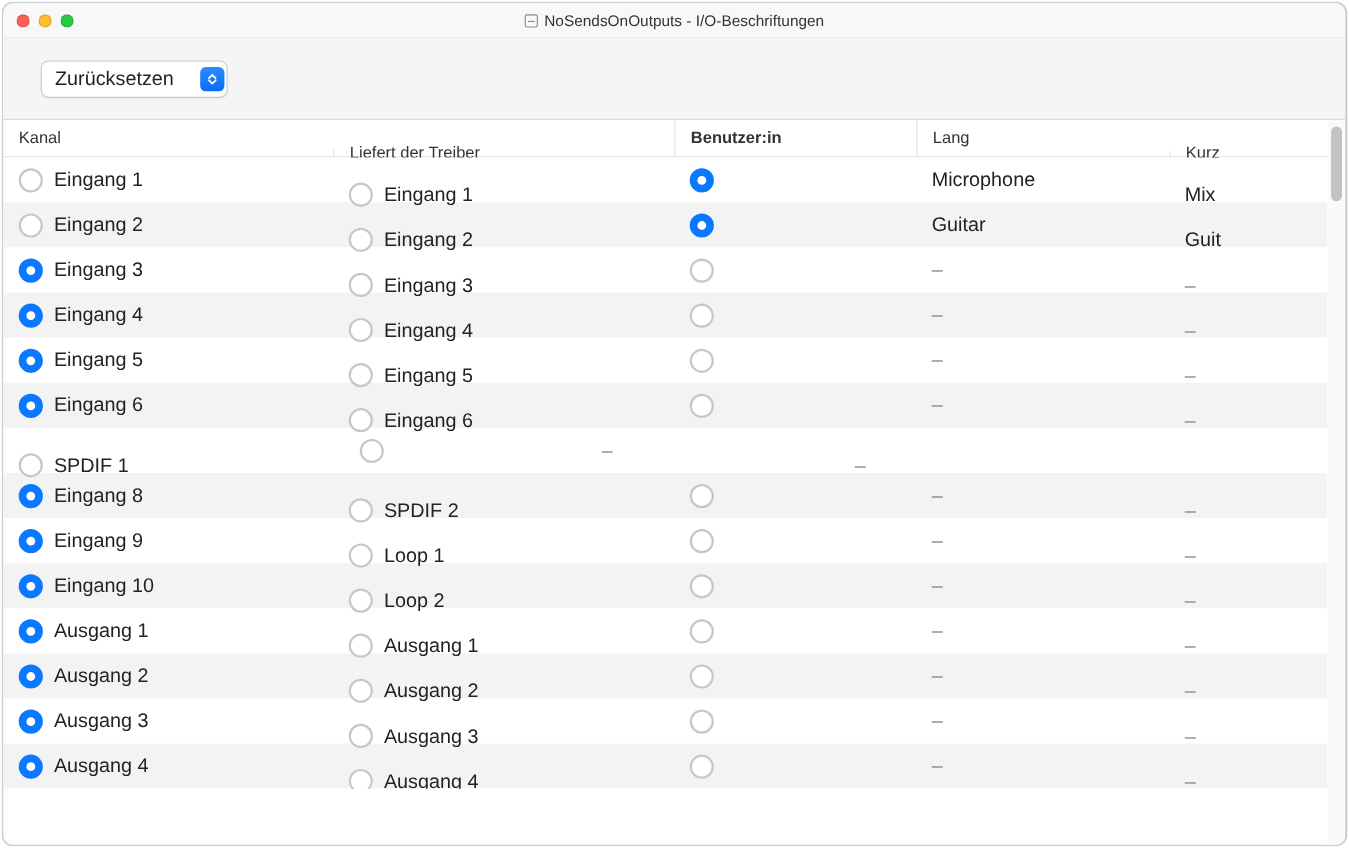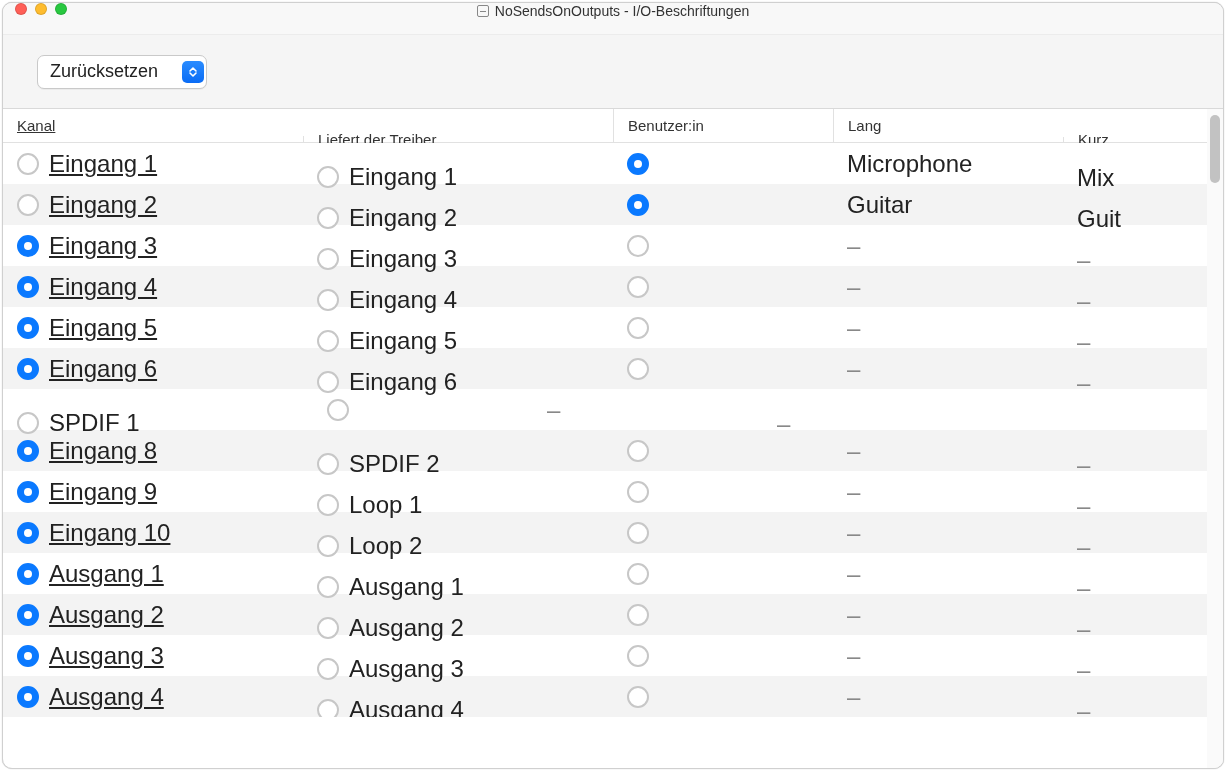--- a/index.html
+++ b/index.html
@@ -18,20 +18,21 @@
     border-radius: 10px;
     background: #fff;
     box-shadow: 0 0 1px rgba(0,0,0,0.3);
     display: flex;
     flex-direction: column;
     overflow: hidden;
   }
   .titlebar {
     height: 32px;
     display: flex;
+    align-items: center;
     padding: 0 12px;
     border-bottom: 1px solid #ececec;
     background: #f8f8f8;
     position: relative;
     flex: 0 0 auto;
   }
   .traffic-lights { display: flex; gap: 8px; }
   .traffic-light {
     width: 12px; height: 12px; border-radius: 50%;
     border: 1px solid rgba(0,0,0,0.12);
@@ -115,35 +116,35 @@
     color: #333;
   }
   .header-cell {
     display: flex;
     align-items: center;
     padding: 0 10px 0 14px;
     border-left: 1px solid #e1e1e1;
     position: relative;
   }
   .header-cell:first-child { border-left: none; }
-  .col-kanal   { width: 300px; text-decoration: underline; }
+  .col-kanal   { width: 300px; }
   .col-treiber { width: 310px; margin-top: 27px; }
-  .col-benutzer{ width: 220px; }
+  .col-benutzer{ width: 220px; font-weight: bold; }
   .col-lang    { width: 230px; align-items: center; }
   .col-kurz    { flex: 1 1 auto; min-width: 100px; margin-top: 28px; }
 
   .rows-scroll {
     overflow-y: hidden;
     position: relative;
   }
   .data-row {
     display: flex;
     height: 41px;
     align-items: center;
-    font-size: 24px;
+    font-size: 18px;
     color: #222;
   }
   .data-row:nth-child(odd)  { background: #ffffff; }
   .data-row:nth-child(even) { background: #f3f3f3; }
   .cell {
     display: flex;
     align-items: center;
     gap: 10px;
     padding: 0 10px 0 14px;
   }

